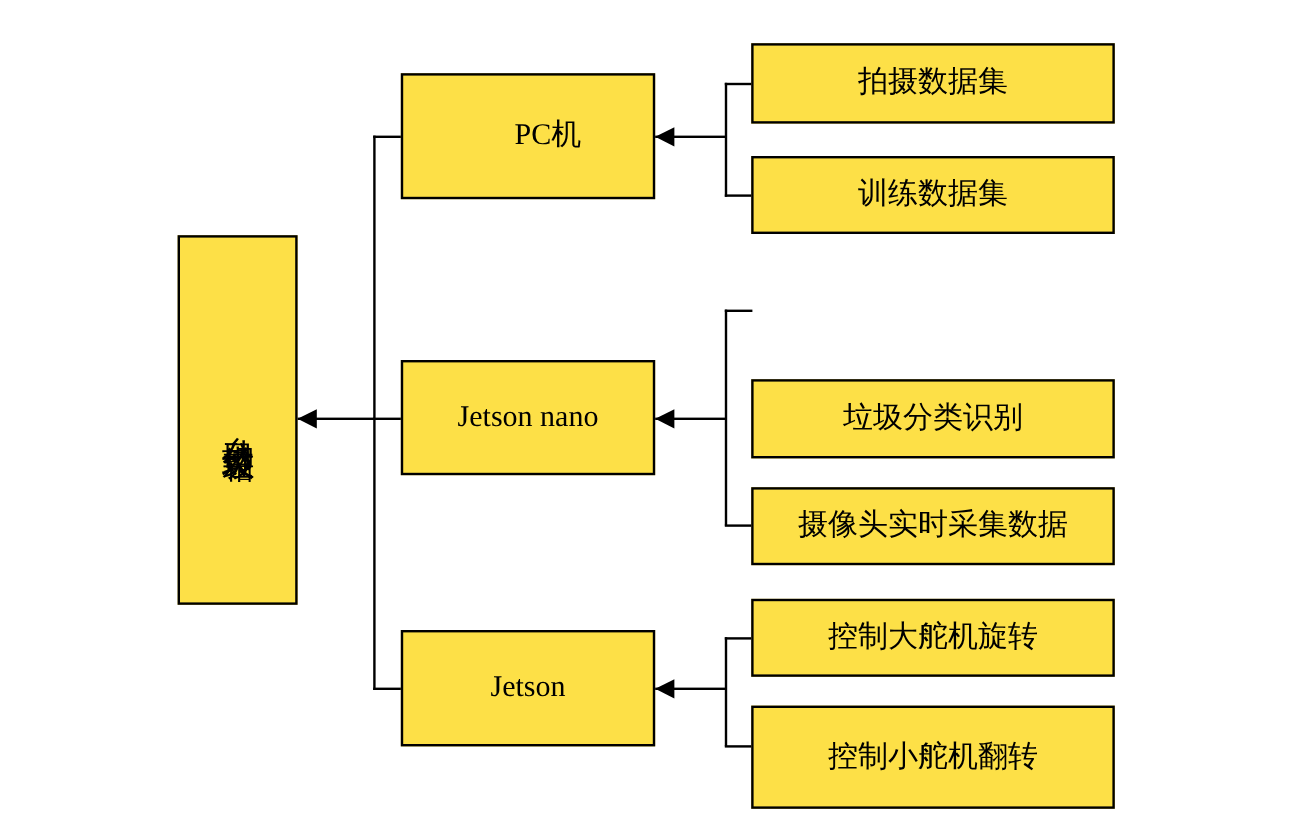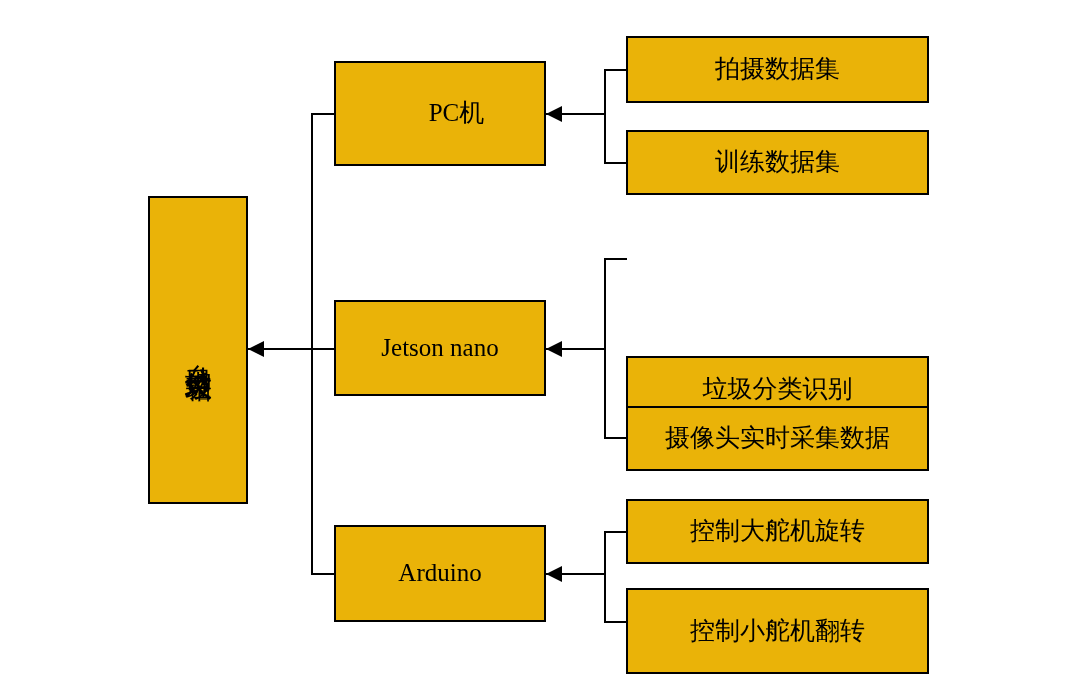--- a/index.html
+++ b/index.html
@@ -13,21 +13,21 @@
     height: 678px;
     background: #ffffff;
     font-family: "Liberation Serif", "DejaVu Serif", serif;
     color: #000000;
     overflow: hidden;
   }
   .box {
     position: absolute;
     box-sizing: border-box;
     border: 2px solid #000000;
-    background: #eab308;
+    background: #fde047;
     display: flex;
     align-items: center;
     justify-content: center;
     text-align: center;
     font-size: 25px;
     line-height: 1.15;
   }
   .vtext {
     writing-mode: vertical-rl;
     text-orientation: upright;
@@ -86,30 +86,30 @@
   <div class="box" style="left:334px; top:300px; width:212px; height:96px;justify-content:center;">
     <span>Jetson nano</span>
   </div>
 
   <div class="line vline" style="left:604px; top:258px; height:180px;"></div>
   <div class="line hline" style="left:546px; top:348px; width:59px;"></div>
   <div class="arrow" style="left:546px; top:341px;"></div>
   <div class="line hline" style="left:604px; top:258px; width:23px;"></div>
   <div class="line hline" style="left:604px; top:437px; width:23px;"></div>
 
-  <div class="box" style="left:626px; top:316px; width:303px; height:66px;margin-top:40px;">
+  <div class="box" style="left:626px; top:316px; width:303px; height:66px;">
     <span>垃圾分类识别</span>
   </div>
   <div class="box" style="left:626px; top:406px; width:303px; height:65px;">
     <span>摄像头实时采集数据</span>
   </div>
 
   <div class="line hline" style="left:311px; top:573px; width:24px;"></div>
   <div class="box" style="left:334px; top:525px; width:212px; height:97px;">
-    <span>Arduino</span>
+    <span>Jetson</span>
   </div>
 
   <div class="line vline" style="left:604px; top:531px; height:91px;"></div>
   <div class="line hline" style="left:546px; top:573px; width:59px;"></div>
   <div class="arrow" style="left:546px; top:566px;"></div>
   <div class="line hline" style="left:604px; top:531px; width:23px;"></div>
   <div class="line hline" style="left:604px; top:621px; width:23px;"></div>
 
   <div class="box" style="left:626px; top:499px; width:303px; height:65px;">
     <span>控制大舵机旋转</span>

